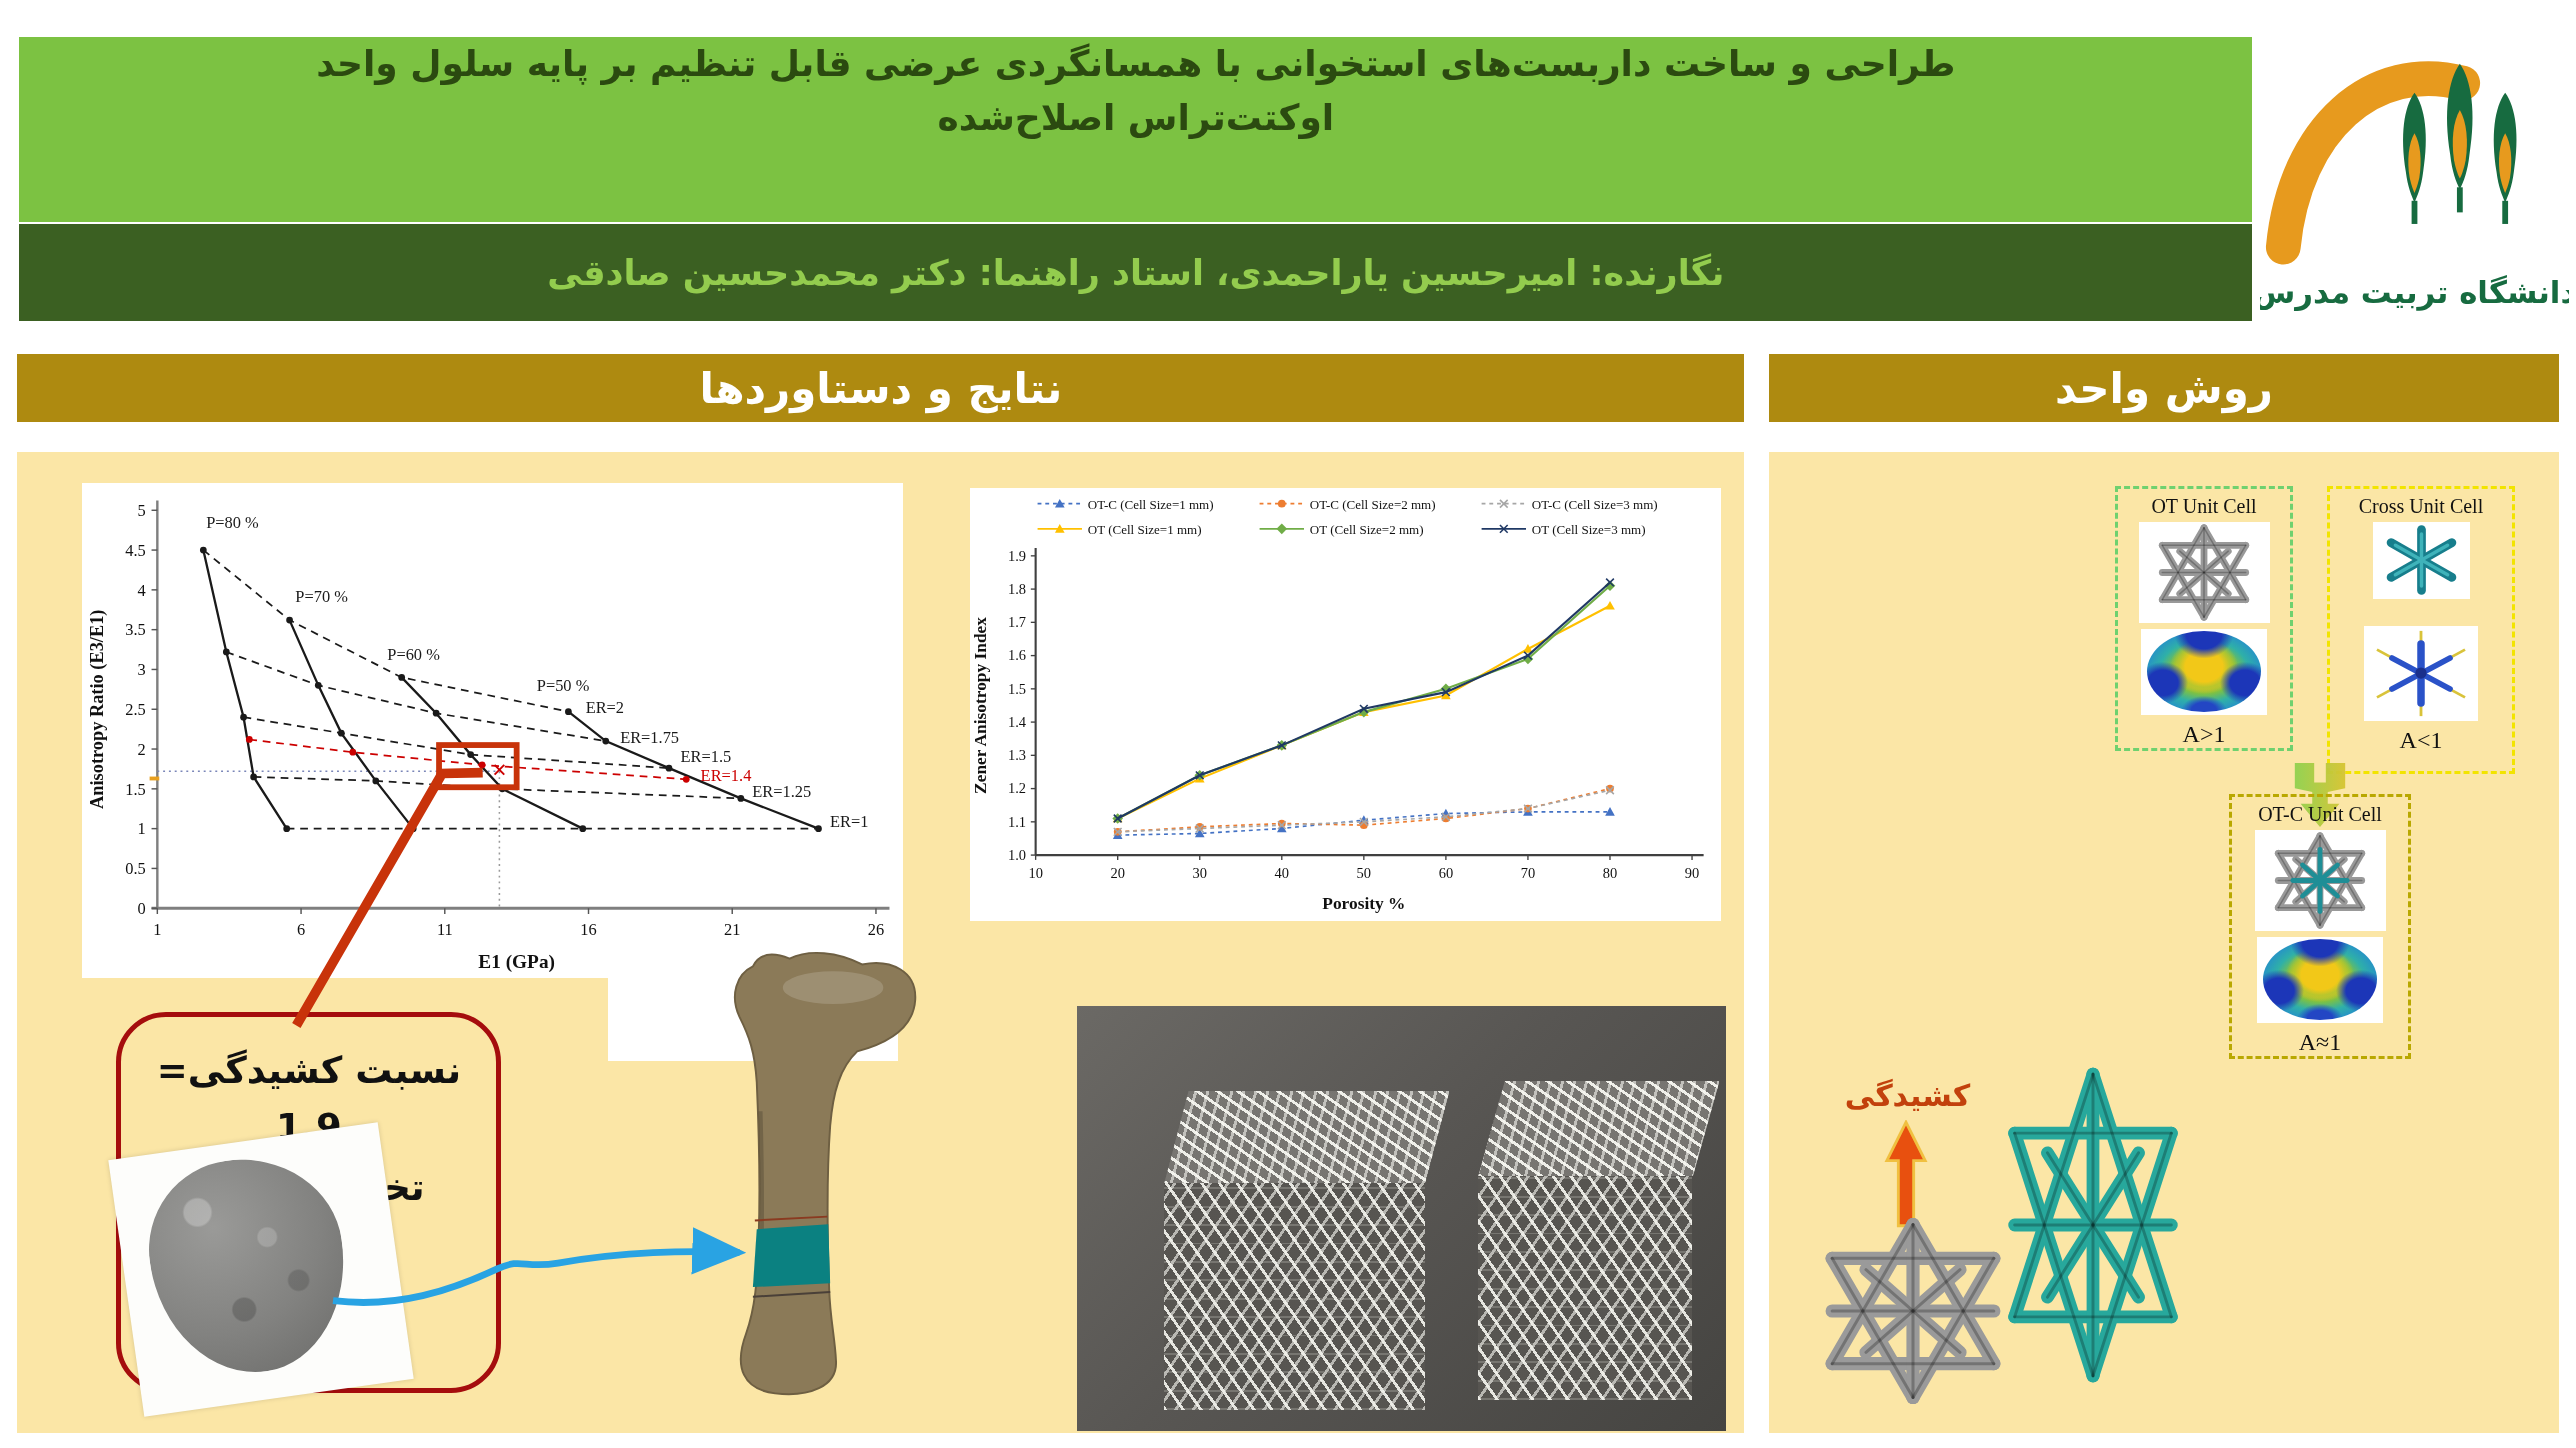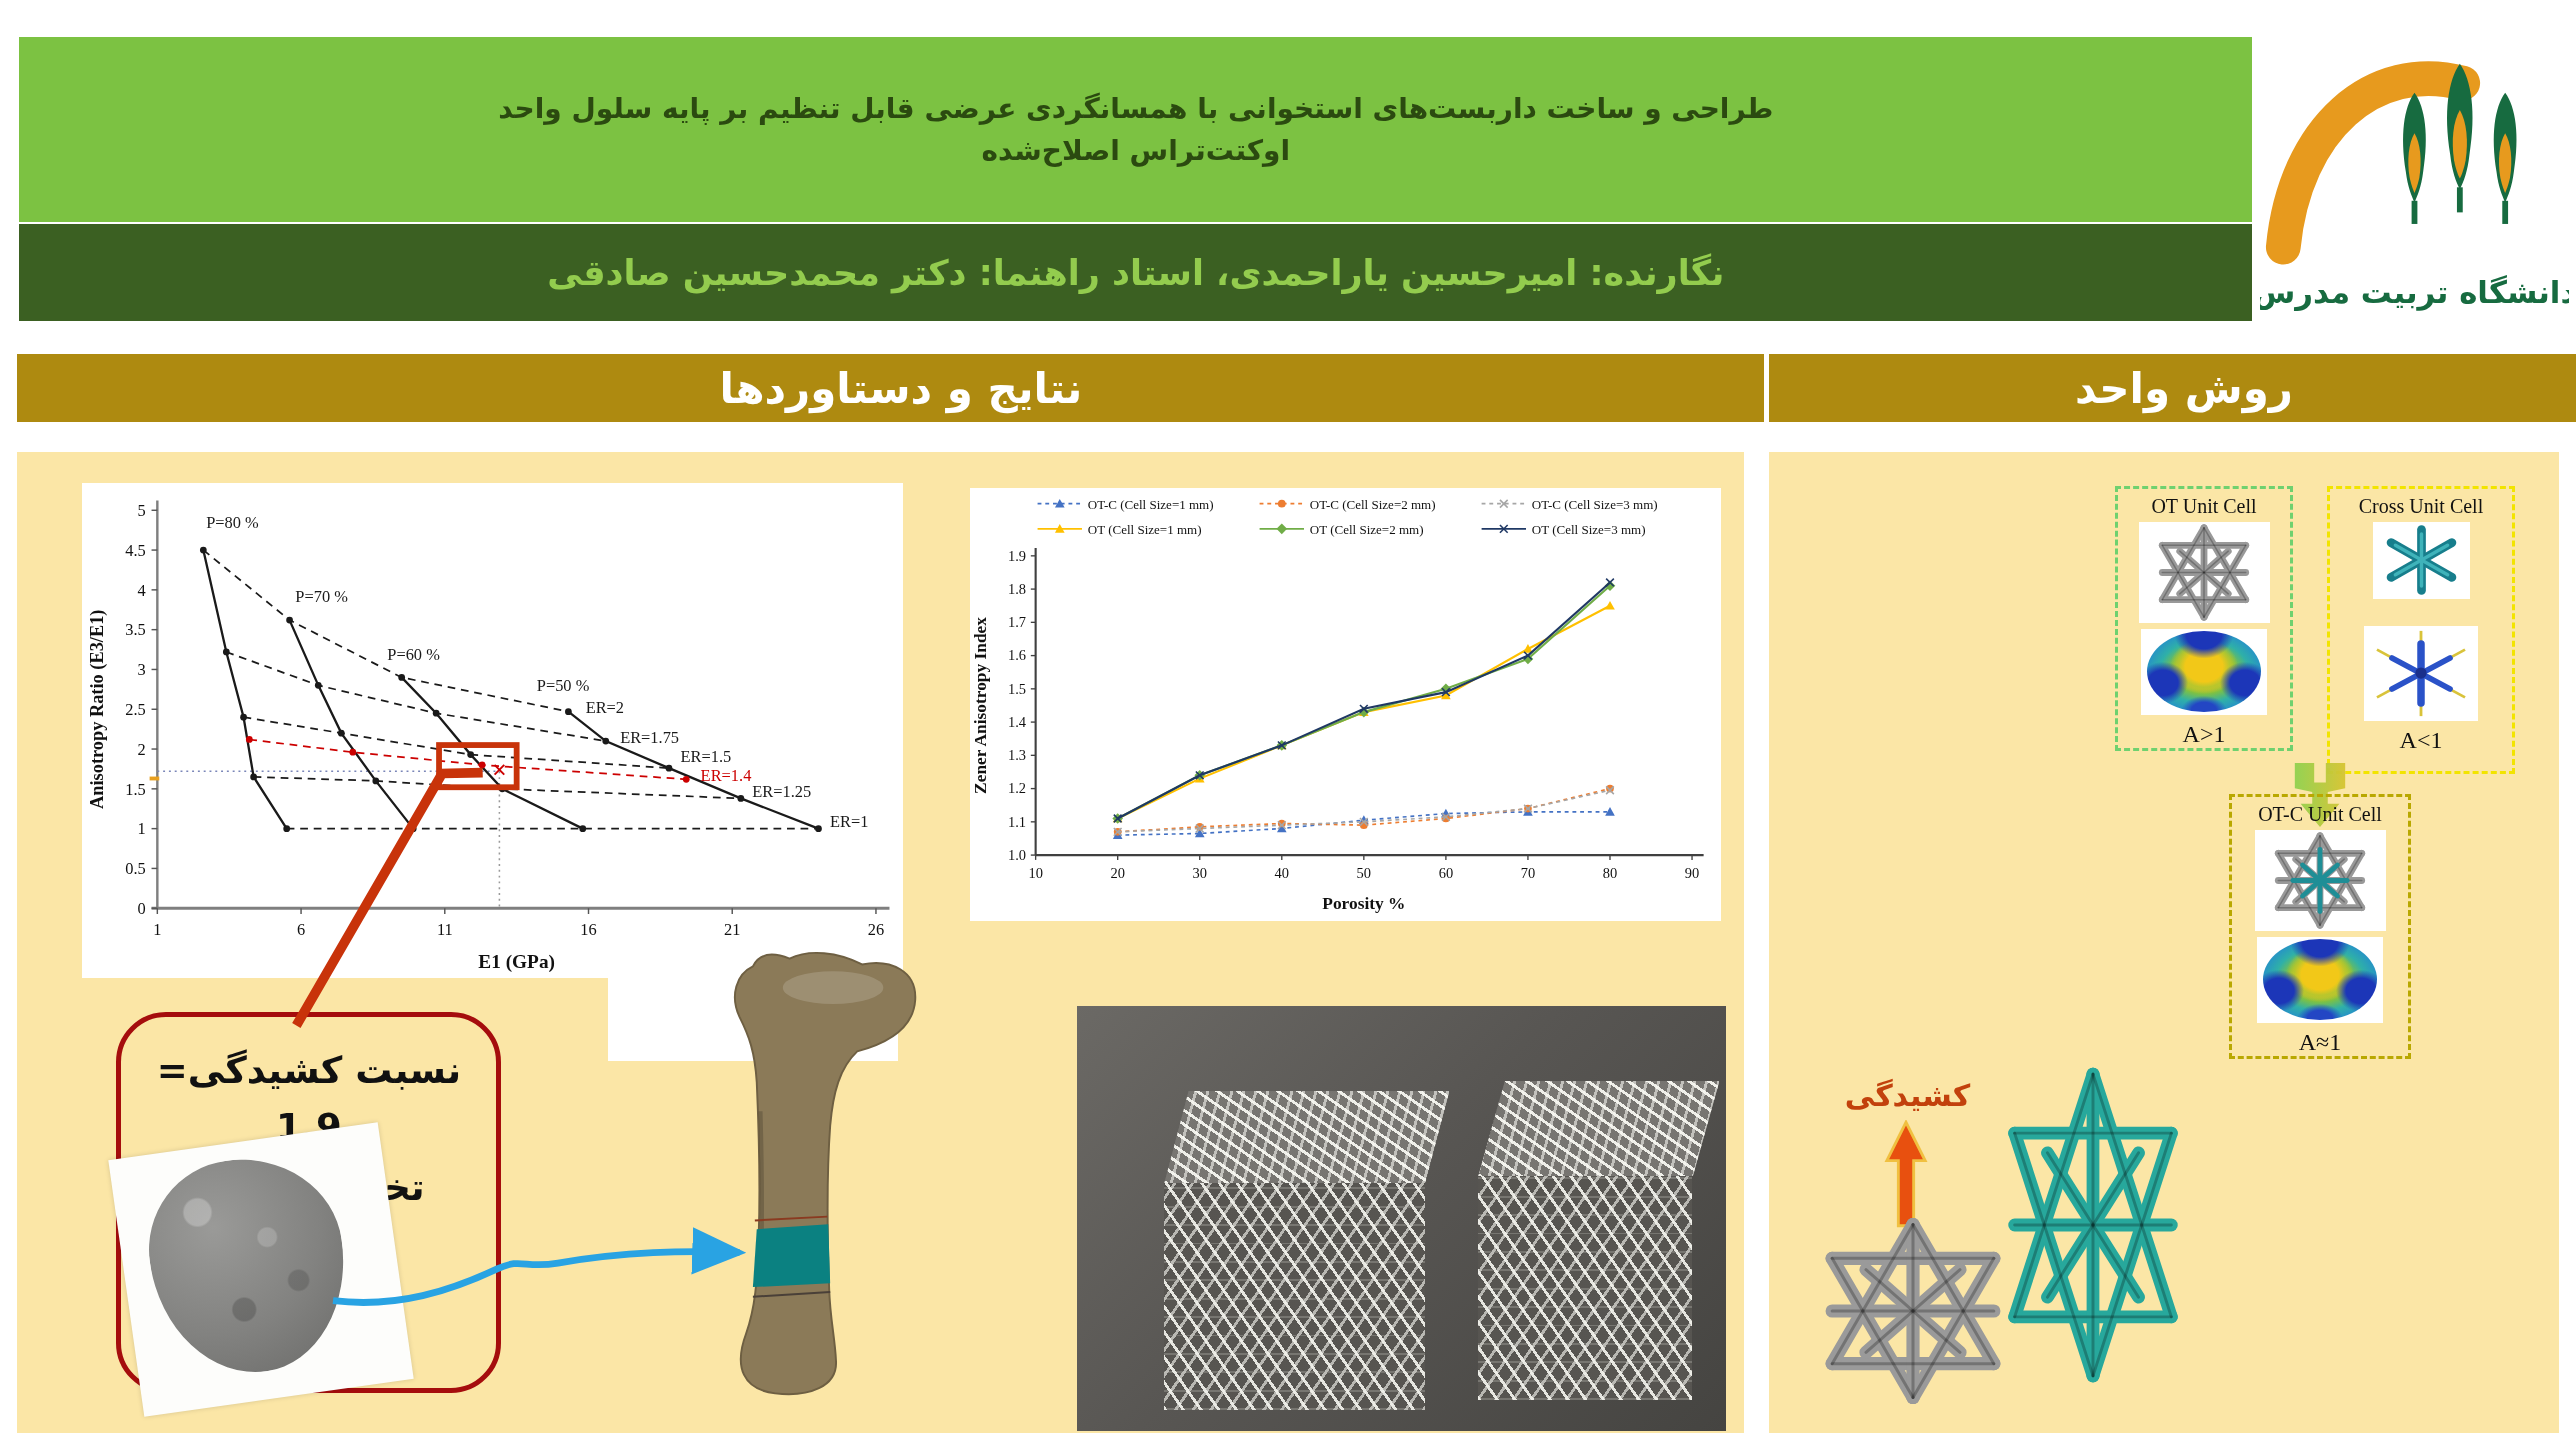--- a/index.html
+++ b/index.html
@@ -2,32 +2,32 @@
 <html lang="fa"><head>
 <meta charset="utf-8">
 <style>
   html,body{margin:0;padding:0;background:#ffffff;}
   #poster{position:relative;width:2576px;height:1449px;background:#ffffff;overflow:hidden;
           font-family:"DejaVu Sans",sans-serif;}
   .abs{position:absolute;}
 
   
   #title-bar{left:19.3px;top:37px;width:2233px;height:185px;background:#7CC242;}
-  #title-text{width:100%;height:100%;display:flex;flex-direction:column;justify-content:center;
-              align-items:center;color:#2B4A10;font-weight:700;font-size:28px;line-height:1.5;
+  #title-text{width:100%;height:100%;display:flex;flex-direction:column;
+              align-items:center;color:#2B4A10;font-weight:700;font-size:36px;line-height:1.5;
               text-align:center;direction:rtl;}
   #authors-bar{left:19.3px;top:224px;width:2233px;height:97px;background:#3B6022;}
   #authors-text{width:100%;height:100%;display:flex;justify-content:center;align-items:center;
                color:#93CC4E;font-weight:700;font-size:35px;direction:rtl;}
   #logo-box{left:2252px;top:0;width:324px;height:336px;background:#ffffff;display:flex;
             justify-content:center;align-items:center;}
 
   
   .gold-header{top:354px;height:68px;background:#AE8A10;display:flex;justify-content:center;
-               align-items:center;color:#ffffff;font-weight:700;font-size:42px;direction:rtl;padding-left:20px;}
+               align-items:center;color:#ffffff;font-weight:700;font-size:42px;direction:rtl;}
   #results-header{left:17.4px;width:1727px;}
   #method-header{left:1769px;width:790px;}
 
   
   .tan-panel{top:452px;height:981px;background:#FBE6A6;}
   #results-panel{left:17.4px;width:1727px;}
   #method-panel{left:1769px;width:790px;}
 
   .white-card{background:#ffffff;}
 

